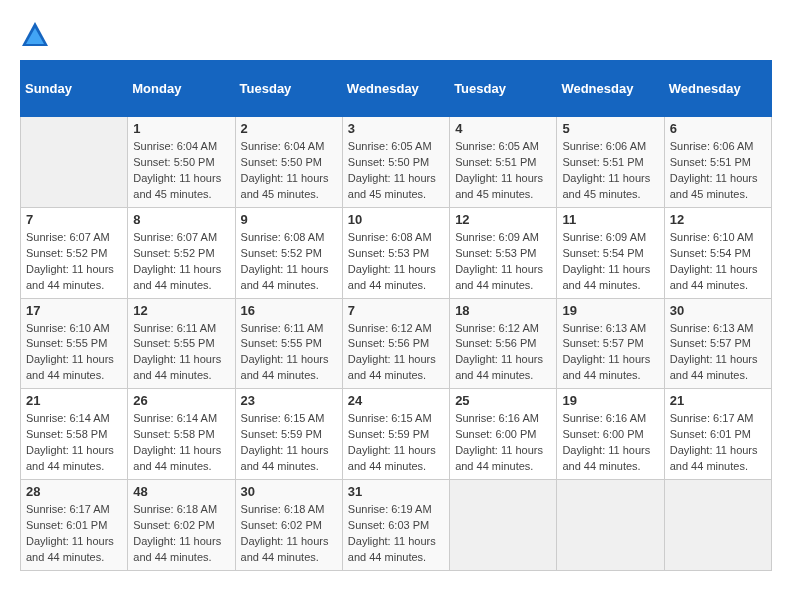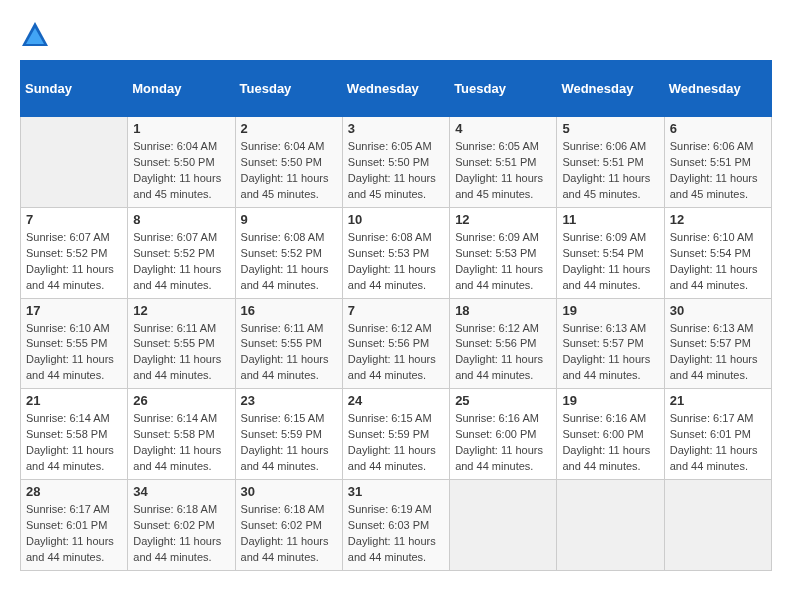--- a/index.html
+++ b/index.html
@@ -326,21 +326,21 @@
       </tr>
       <tr>
         <td>
           <span class="day-number">28</span>
           <div class="day-info" style="white-space: pre-line;">Sunrise: 6:17 AM
 Sunset: 6:01 PM
 Daylight: 11 hours
 and 44 minutes.</div>
         </td>
         <td>
-          <span class="day-number">34</span>
+          <span class="day-number">48</span>
           <div class="day-info" style="white-space: pre-line;">Sunrise: 6:18 AM
 Sunset: 6:02 PM
 Daylight: 11 hours
 and 44 minutes.</div>
         </td>
         <td>
           <span class="day-number">30</span>
           <div class="day-info" style="white-space: pre-line;">Sunrise: 6:18 AM
 Sunset: 6:02 PM
 Daylight: 11 hours

